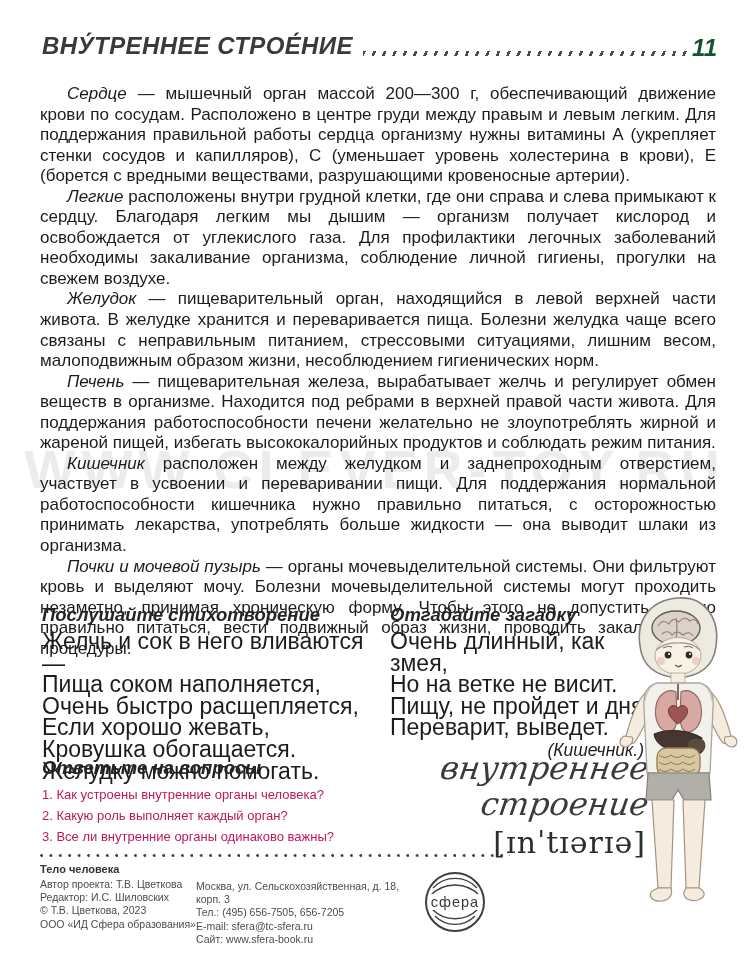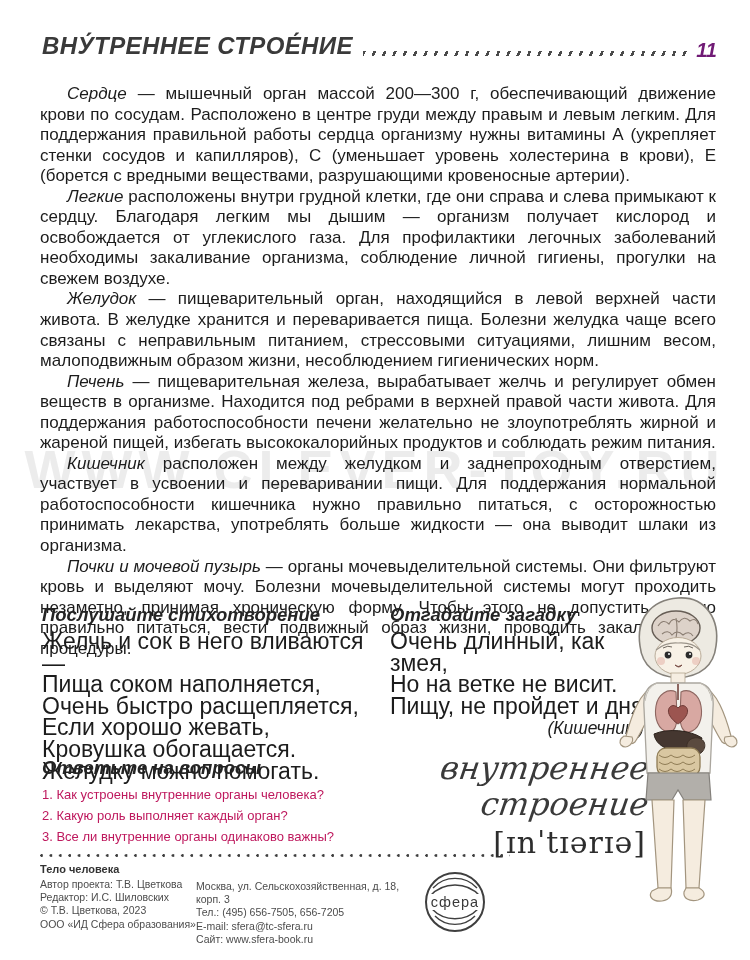--- a/index.html
+++ b/index.html
@@ -18,21 +18,21 @@
   }
   .hdr h1{
     margin:0;font-size:24px;font-weight:bold;font-style:italic;
     letter-spacing:.4px;color:#3a3a3a;white-space:nowrap;
   }
   .hdr .leader{
     flex:1;height:5px;margin:0 3px 4px 10px;
     background:repeating-linear-gradient(112deg,#4a4a4a 0 2.6px,transparent 2.6px 9.6px);
   }
   .hdr .pagenum{
-    font-size:20px;font-weight:bold;font-style:italic;color:#701a75;
+    font-size:24px;font-weight:bold;font-style:italic;color:#14532d;
     margin-bottom:-2px;
   }
 
   
   .bodytext{
     position:absolute;left:40px;top:84px;width:676px;
     font-size:17px;line-height:20.55px;text-align:justify;color:#1c1c1c;
   }
   .bodytext p{margin:0;text-indent:27px;}
   .bodytext .lead{font-style:italic;}
@@ -121,20 +121,21 @@
     <div class="line">Если хорошо жевать,</div>
     <div class="line">Кровушка обогащается.</div>
     <div class="line">Желудку можно помогать.</div>
   </div>
 
   <div class="riddle">
     <h2 class="subhead">Отгадайте загадку</h2>
     <div class="line">Очень длинный, как змея,</div>
     <div class="line">Но на ветке не висит.</div>
     <div class="line">Пищу, не пройдет и дня,</div>
+    <div class="line">Переварит, выведет.</div>
     <div class="answer">(Кишечник.)</div>
   </div>
 
   <div class="questions">
     <h2 class="subhead">Ответьте на вопросы</h2>
     <div class="q">1. Как устроены внутренние органы человека?</div>
     <div class="q">2. Какую роль выполняет каждый орган?</div>
     <div class="q">3. Все ли внутренние органы одинаково важны?</div>
   </div>
 

